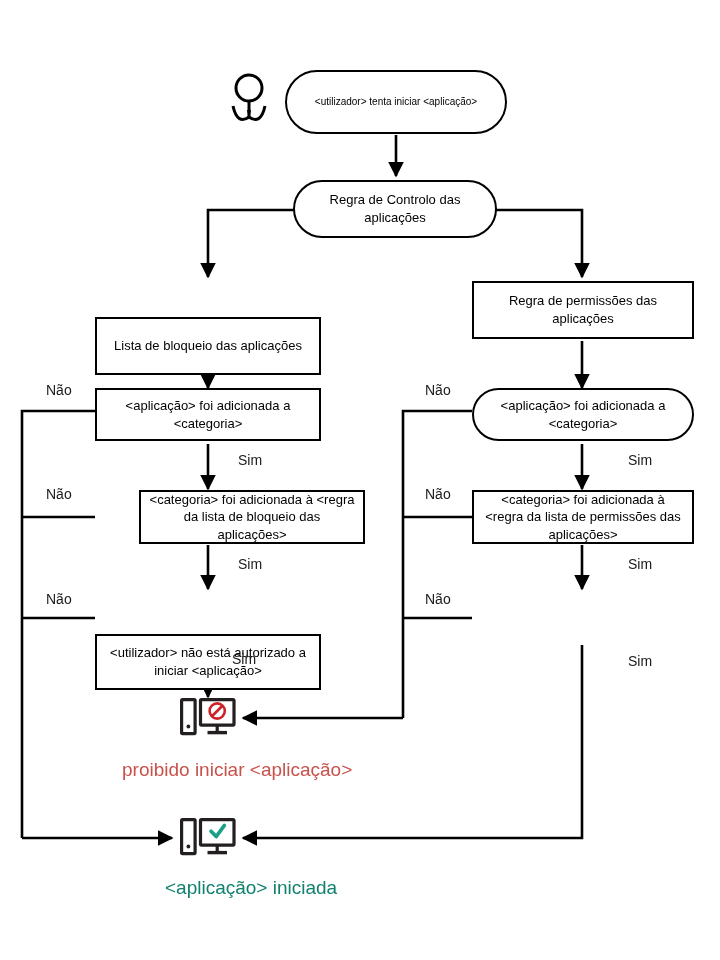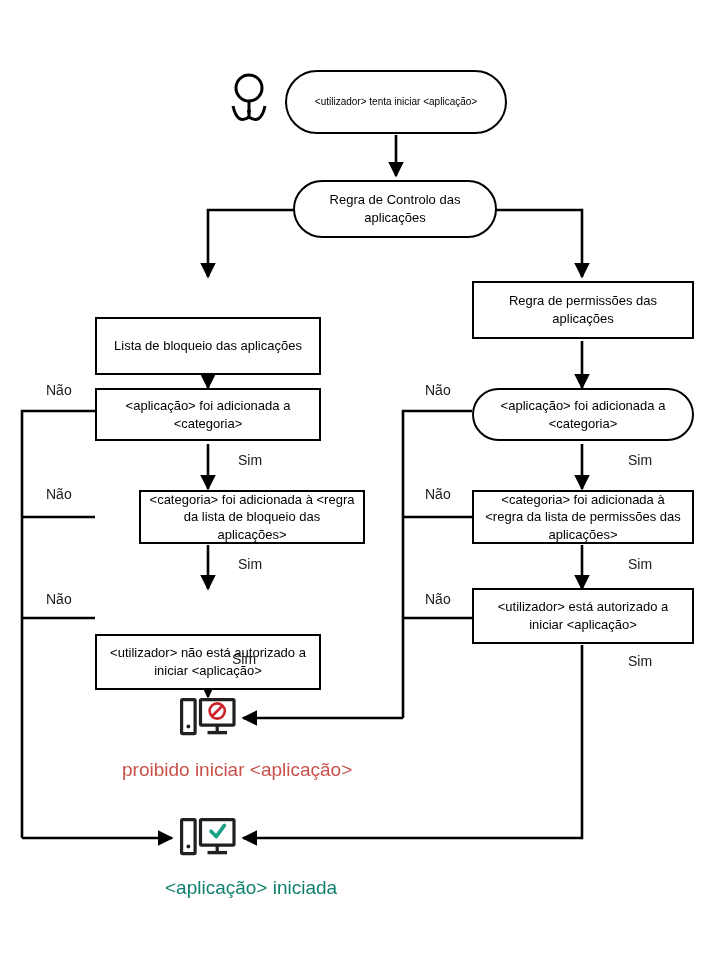--- a/index.html
+++ b/index.html
@@ -144,23 +144,20 @@
   </div>
 
   <div class="node" style="left:472px; top:490px; width:222px; height:54px;">
     <span>&lt;categoria&gt; foi adicionada à &lt;regra da lista de permissões das aplicações&gt;</span>
   </div>
 
   <div class="node" style="left:95px; top:590px; width:226px; height:56px;margin-top:44px;">
     <span>&lt;utilizador&gt; não está autorizado a iniciar &lt;aplicação&gt;</span>
   </div>
 
-  <div class="node" style="left:472px; top:588px; width:222px; height:56px;">
-    <span>&lt;utilizador&gt; está autorizado a iniciar &lt;aplicação&gt;</span>
-  </div>
 
   <div class="edge-label" style="left:46px; top:383px;">Não</div>
   <div class="edge-label" style="left:238px; top:453px;">Sim</div>
   <div class="edge-label" style="left:46px; top:487px;">Não</div>
   <div class="edge-label" style="left:238px; top:557px;">Sim</div>
   <div class="edge-label" style="left:46px; top:592px;">Não</div>
   <div class="edge-label" style="left:232px; top:652px;">Sim</div>
 
   <div class="edge-label" style="left:425px; top:383px;">Não</div>
   <div class="edge-label" style="left:628px; top:453px;">Sim</div>

